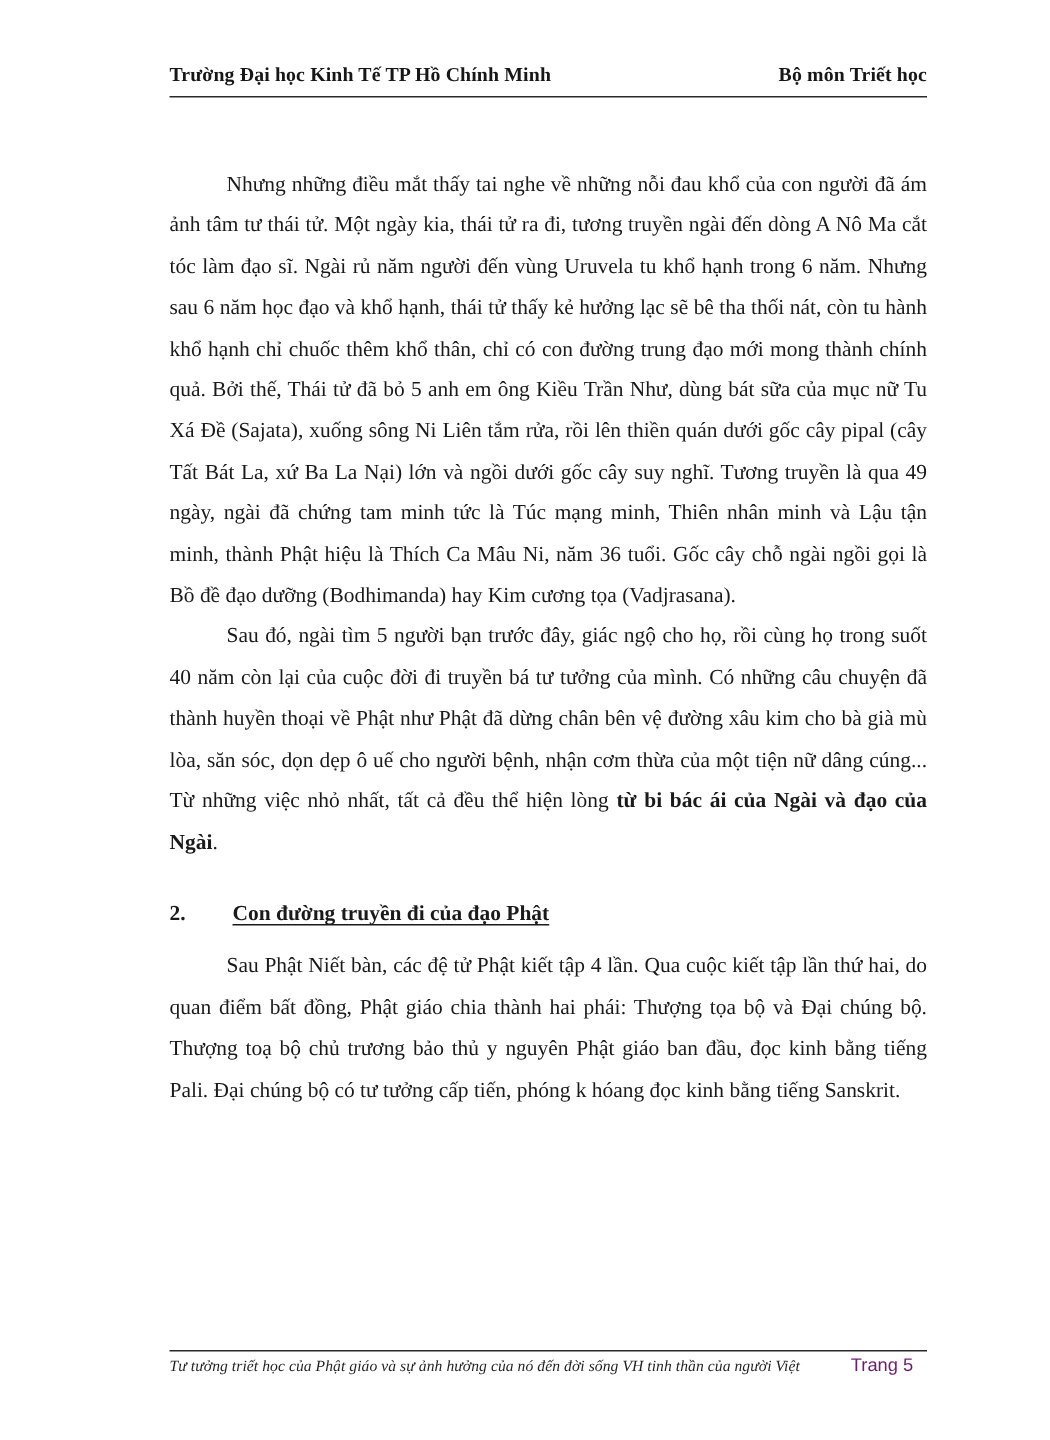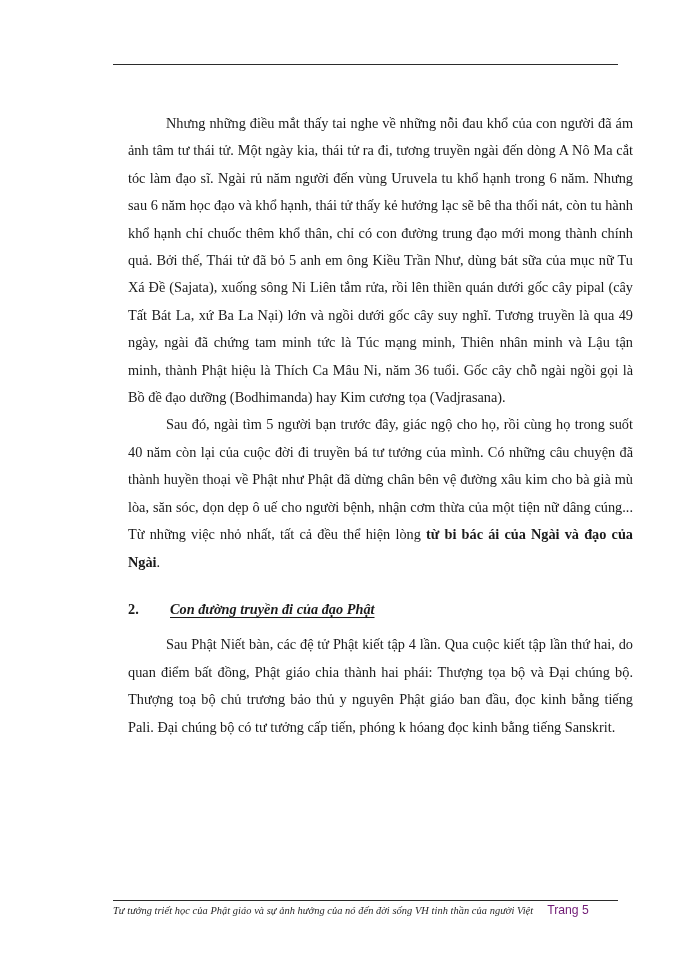--- a/index.html
+++ b/index.html
@@ -47,21 +47,21 @@
     left: 113px;
     top: 64px;
     width: 505px;
     height: 0;
     border-top: 1.6px solid #2b2b2b;
   }
 
   
   .content {
     position: absolute;
-    left: 128px;
+    left: 113px;
     top: 110px;
     width: 505px;
   }
 
   p.para {
     margin: 0 0 0 0;
     text-align: justify;
     text-justify: inter-word;
     font-size: 14.3px;
     line-height: 27.4px;
@@ -85,40 +85,40 @@
   .section-heading .sec-num {
     font-weight: bold;
     width: 42px;
     flex: 0 0 42px;
   }
   .section-heading .sec-title {
     font-weight: bold;
     text-decoration: underline;
     text-underline-offset: 2.5px;
     text-decoration-thickness: 1.2px;
-    font-style: italic;
   }
 
   
   .footer-rule {
     position: absolute;
     left: 113px;
     top: 900px;
     width: 505px;
     height: 0;
     border-top: 1.1px solid #2b2b2b;
   }
   .page-footer {
     position: absolute;
     left: 113px;
     top: 903px;
     width: 505px;
     display: flex;
     align-items: baseline;
     justify-content: flex-start;
+    gap: 20px;
   }
   .page-footer .foot-text {
     font-style: italic;
     font-size: 10.4px;
     color: #1f1f1f;
     letter-spacing: 0.05px;
     white-space: nowrap;
   }
   .page-footer .foot-page {
     font-family: "Liberation Sans", "DejaVu Sans", sans-serif;
@@ -127,20 +127,24 @@
     color: #701a75;
     margin-left: 14px;
     white-space: nowrap;
   }
 </style>
 </head>
 <body>
 
 <div class="page">
 
+  <div class="page-header">
+    <span class="hdr-left">Trường Đại học Kinh Tế TP Hồ Chính Minh</span>
+    <span class="hdr-right">Bộ môn Triết học</span>
+  </div>
   <div class="header-rule"></div>
 
   <div class="content">
 
     <p class="para">
       <span>Nhưng những điều mắt thấy tai nghe về những nỗi đau khổ của con người đã ám ảnh tâm tư thái tử. Một ngày kia, thái tử ra đi, tương truyền ngài đến dòng A Nô Ma cắt tóc làm đạo sĩ. Ngài rủ năm người đến vùng Uruvela tu khổ hạnh trong 6 năm. Nhưng sau 6 năm học đạo và khổ hạnh, thái tử thấy kẻ hưởng lạc sẽ bê tha thối nát, còn tu hành khổ hạnh chỉ chuốc thêm khổ thân, chỉ có con đường trung đạo mới mong thành chính quả. Bởi thế, Thái tử đã bỏ 5 anh em ông Kiều Trần Như, dùng bát sữa của mục nữ Tu Xá Đề (Sajata), xuống sông Ni Liên tắm rửa, rồi lên thiền quán dưới gốc cây pipal (cây Tất Bát La, xứ Ba La Nại) lớn và ngồi dưới gốc cây suy nghĩ. Tương truyền là qua 49 ngày, ngài đã chứng tam minh tức là Túc mạng minh, Thiên nhân minh và Lậu tận minh, thành Phật hiệu là Thích Ca Mâu Ni, năm 36 tuổi. Gốc cây chỗ ngài ngồi gọi là Bồ đề đạo dưỡng (Bodhimanda) hay Kim cương tọa (Vadjrasana).</span>
     </p>
 
     <p class="para">
       <span>Sau đó, ngài tìm 5 người bạn trước đây, giác ngộ cho họ, rồi cùng họ trong suốt 40 năm còn lại của cuộc đời đi truyền bá tư tưởng của mình. Có những câu chuyện đã thành huyền thoại về Phật như Phật đã dừng chân bên vệ đường xâu kim cho bà già mù lòa, săn sóc, dọn dẹp ô uế cho người bệnh, nhận cơm thừa của một tiện nữ dâng cúng... Từ những việc nhỏ nhất, tất cả đều thể hiện lòng </span><span class="b">từ bi bác ái của Ngài và đạo của Ngài</span><span>.</span>

